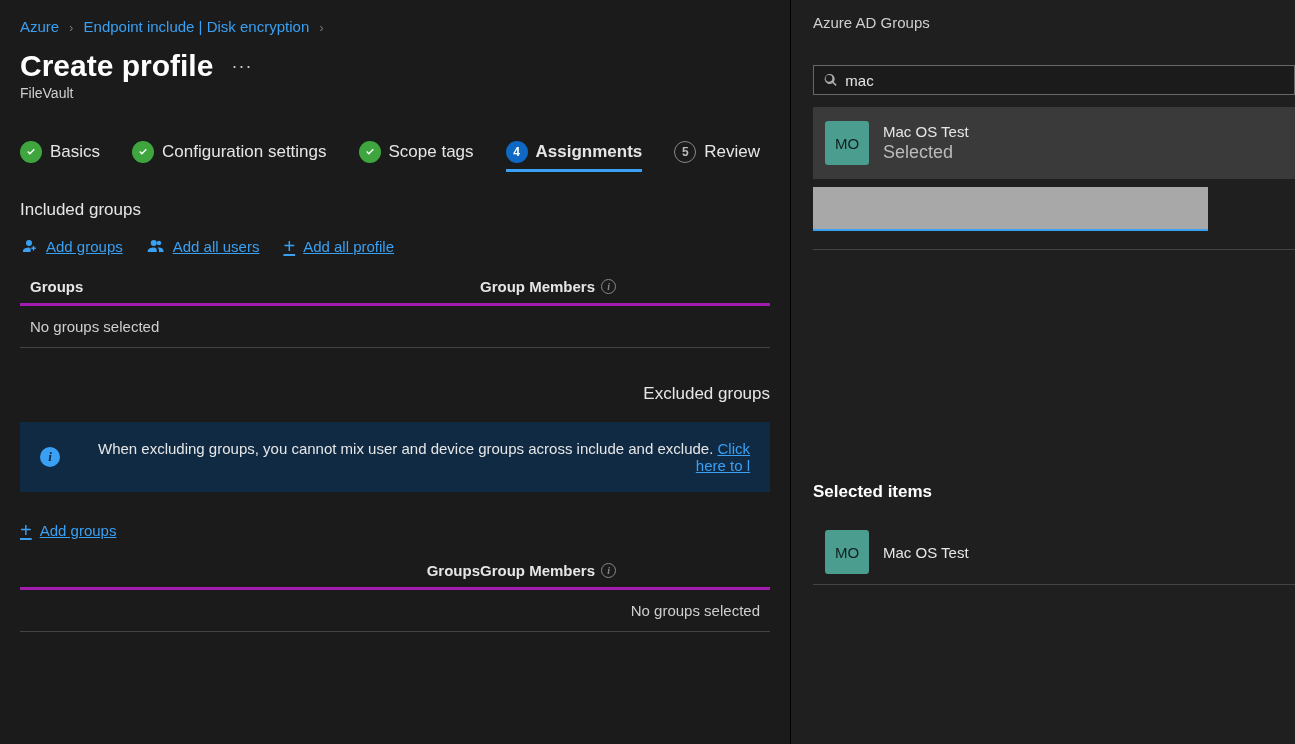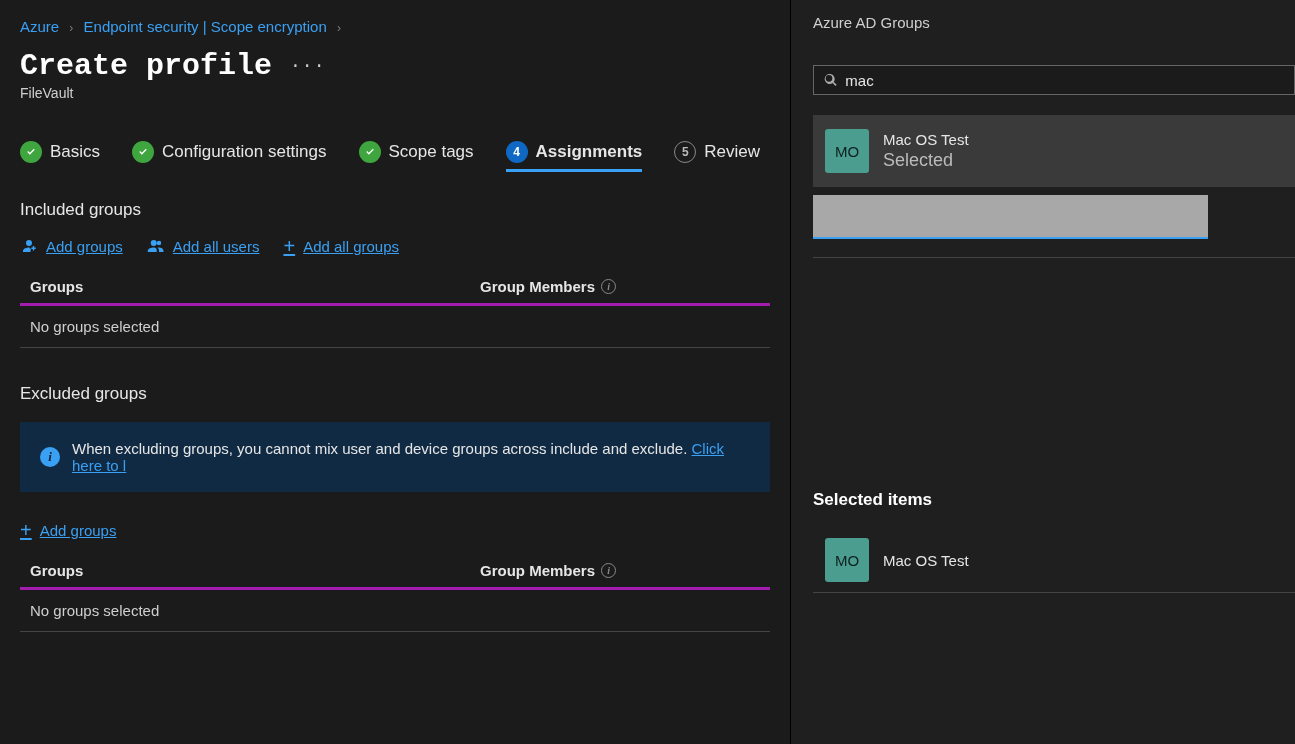--- a/index.html
+++ b/index.html
@@ -35,21 +35,20 @@
     }
     .breadcrumb .sep {
       color: #7a7a7a;
       margin: 0 6px;
       font-size: 12px;
     }
     .page-title-row {
       display: flex;
       align-items: center;
       gap: 18px;
-      font-family: Liberation Mono, monospace;
     }
     .page-title {
       font-size: 30px;
       font-weight: 600;
       color: #ffffff;
     }
     .more-dots {
       color: #cfcfcf;
       font-size: 18px;
       letter-spacing: 1px;
@@ -176,20 +175,21 @@
       font-family: Georgia, serif;
     }
     .table-row {
       padding: 12px 10px;
       border-bottom: 1px solid #444;
       color: #cfcfcf;
       font-size: 15px;
     }
     .excluded-section {
       margin-top: 36px;
+      text-align: right;
     }
     .info-banner {
       background: #102a44;
       display: flex;
       align-items: center;
       gap: 12px;
       padding: 18px 20px;
       margin-top: 18px;
       margin-bottom: 28px;
     }
@@ -240,21 +240,21 @@
       margin-bottom: 34px;
     }
     .search-box {
       display: flex;
       align-items: center;
       border: 1px solid #666;
       background: #1b1b1b;
       height: 30px;
       padding: 0 10px;
       gap: 8px;
-      margin-bottom: 20px;
+      margin-bottom: 12px;
     }
     .search-box svg {
       width: 14px;
       height: 14px;
       fill: #aaa;
     }
     .search-box input {
       background: transparent;
       border: none;
       outline: none;
@@ -324,21 +324,21 @@
       margin-bottom: 0;
     }
   </style>
 </head>
 <body>
 
 <div class="main-area">
   <div class="breadcrumb">
     <a href="#">Azure</a>
     <span class="sep">›</span>
-    <a href="#">Endpoint security | Scope encryption</a>
+    <a href="#">Endpoint include | Disk encryption</a>
     <span class="sep">›</span>
   </div>
 
   <div class="page-title-row">
     <div class="page-title">Create profile</div>
     <div class="more-dots">···</div>
   </div>
   <div class="subtitle">FileVault</div>
 
   <div class="tabs">
@@ -386,21 +386,21 @@
       <span>Add groups</span>
     </div>
     <div class="action-btn">
       <svg viewBox="0 0 24 24">
           <path d="M9 12a4 4 0 1 0-4-4 4 4 0 0 0 4 4zm7-1a3 3 0 1 0-3-3 3 3 0 0 0 3 3zm-7 3c-3 0-8 1.5-8 4.5V20h12v-1.5C13 15.5 12 14 9 14zm7 0c-.6 0-1.3.1-2 .3 1.2.9 2 2.1 2 3.7V20h6v-1.5c0-3-3-4.5-6-4.5z"></path>
         </svg>
       <span>Add all users</span>
     </div>
     <div class="action-btn">
       <span class="plus-icon">+</span>
-      <span>Add all groups</span>
+      <span>Add all profile</span>
     </div>
   </div>
 
   <div class="table">
     <div class="table-header">
       <div class="col-groups">Groups</div>
       <div class="col-members">
         <span>Group Members</span>
         <span class="info-icon">i</span>
       </div>

